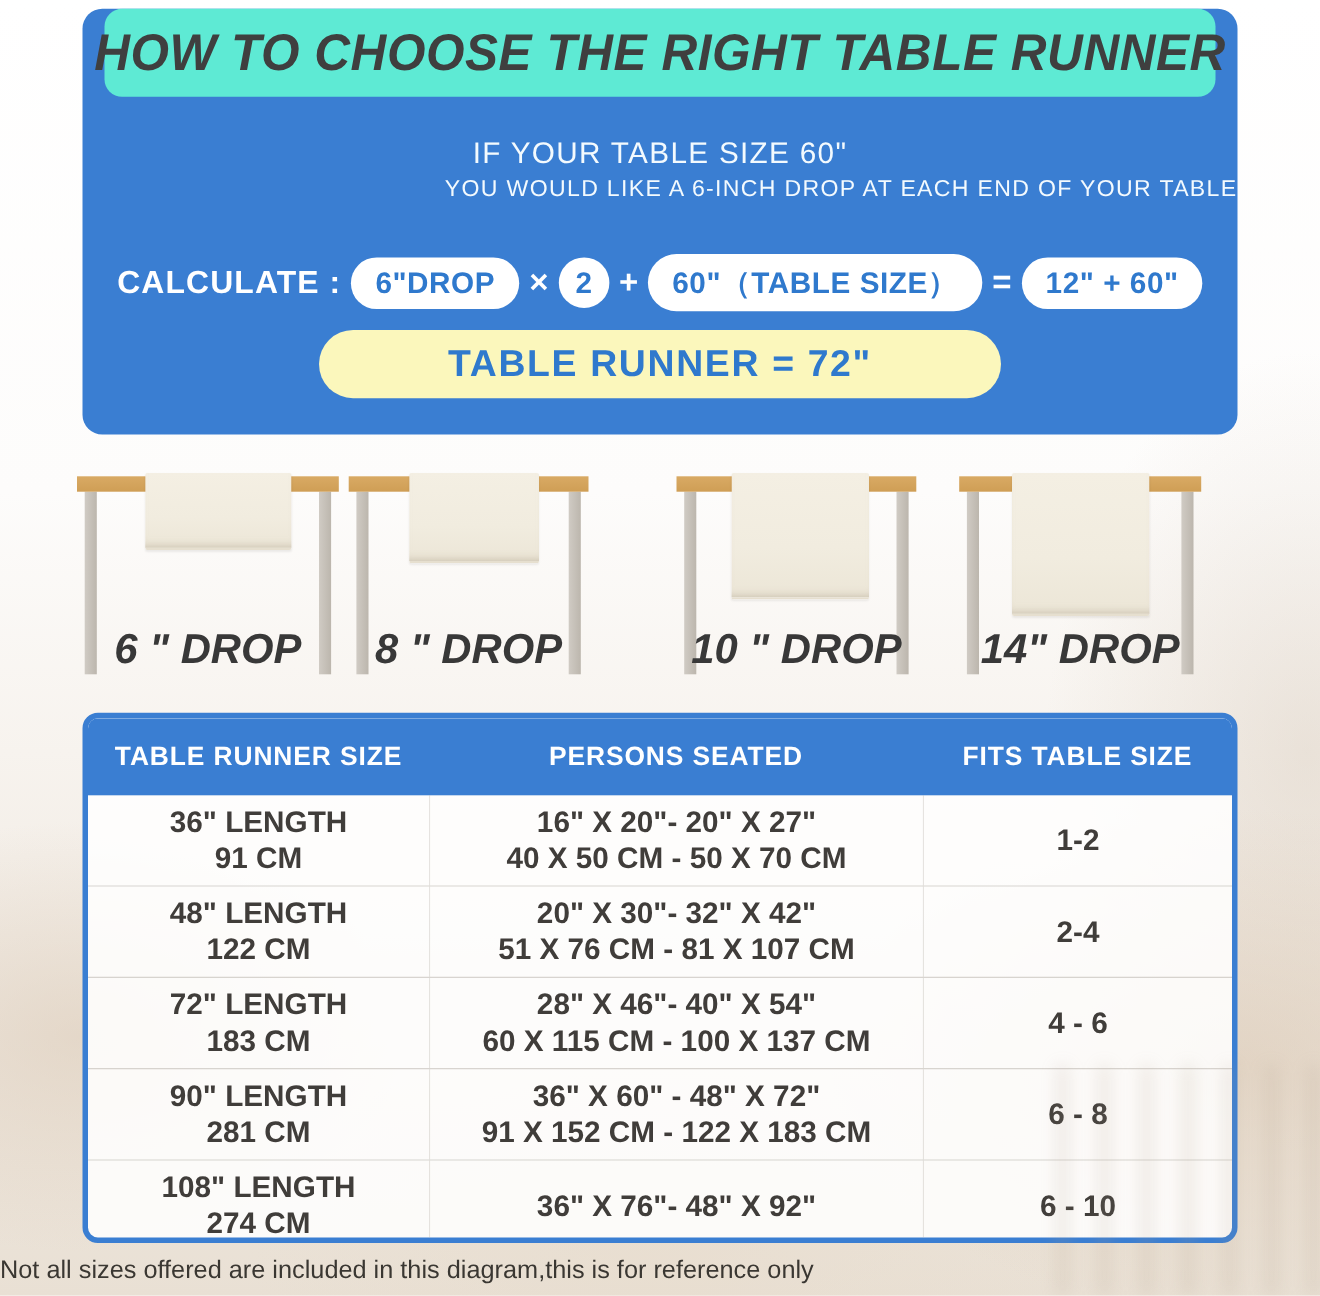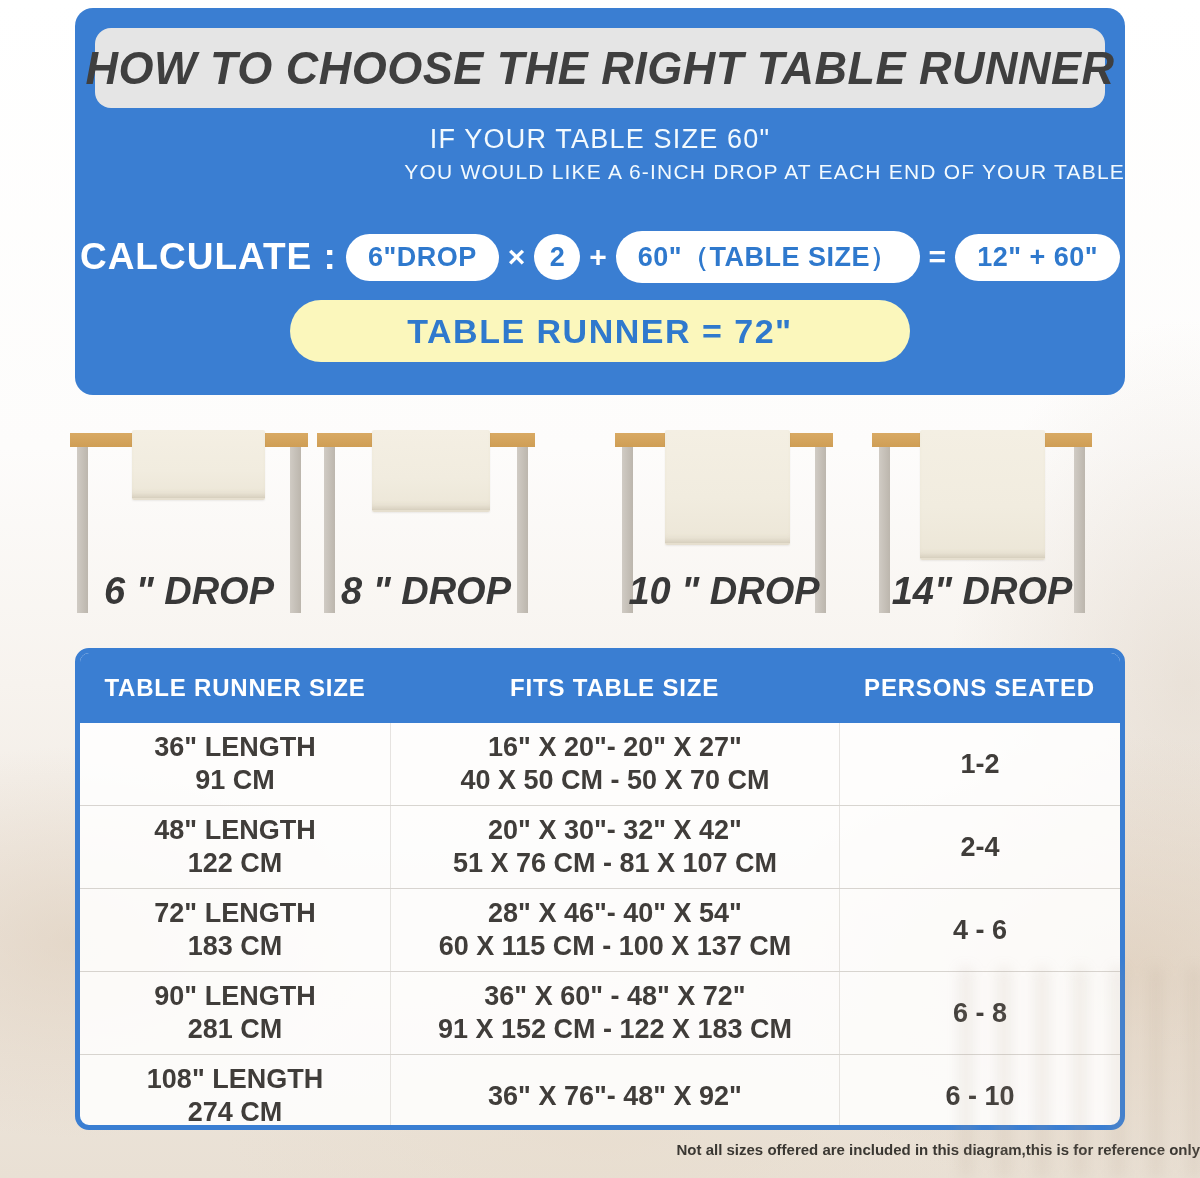--- a/index.html
+++ b/index.html
@@ -14,31 +14,31 @@
       linear-gradient(180deg,#ffffff 0%,#fdfcfb 38%,#f7f3ee 58%,#efe8e0 80%,#e9e0d4 100%);
   }
   .canvas::after{ 
     content:"";position:absolute;right:0;bottom:0;width:240px;height:210px;
     background:repeating-linear-gradient(90deg, rgba(176,158,138,.35) 0 12px, transparent 12px 38px);
     filter:blur(7px);opacity:.5;pointer-events:none;
   }
   
   .top-panel{position:absolute;left:75px;top:8px;width:1050px;height:387px;
     background:var(--blue);border-radius:18px;}
-  .title-box{position:absolute;left:20px;top:20px;width:1010px;height:80px;
-    background:#e5e5e5;border-radius:16px;display:flex;align-items:center;justify-content:center;}
+  .title-box{position:absolute;left:20px;top:0;width:1010px;height:80px;
+    background:#5eead4;border-radius:16px;display:flex;align-items:center;justify-content:center;}
   .title{font-size:45px;font-weight:800;font-style:italic;color:var(--ink);
     letter-spacing:.5px;white-space:nowrap;transform:scaleY(1.04);}
   .subtitle{position:absolute;left:0;width:100%;text-align:center;color:#f3fafe;
     font-weight:400;letter-spacing:1.2px;}
   .s1{top:116px;font-size:27px;}
   .s2{top:152px;font-size:21px;text-align:right;}
   .calc-row{position:absolute;left:0;top:224px;width:100%;height:50px;
     display:flex;align-items:center;justify-content:center;gap:9px;white-space:nowrap;}
-  .calc-label{color:#ffffff;font-weight:800;font-size:37px;letter-spacing:1px;}
+  .calc-label{color:#ffffff;font-weight:800;font-size:29px;letter-spacing:1px;}
   .pill{background:#ffffff;color:var(--pillText);font-weight:800;font-size:27px;
     border-radius:26px;padding:8px 22px;letter-spacing:.5px;}
   .op{color:#ffffff;font-weight:800;font-size:30px;}
   .circle{background:#ffffff;color:var(--pillText);font-weight:800;font-size:27px;
     width:46px;height:46px;border-radius:50%;display:flex;align-items:center;justify-content:center;}
   .result-pill{position:absolute;left:50%;top:292px;transform:translateX(-50%);
     width:620px;height:62px;border-radius:31px;background:var(--yellow);
     display:flex;align-items:center;justify-content:center;
     color:var(--pillText);font-weight:800;font-size:34px;letter-spacing:1.5px;}
   
@@ -63,22 +63,22 @@
     grid-template-columns:310px 449px 281px;}
   .st-hcell{display:flex;align-items:center;justify-content:center;
     color:#ffffff;font-weight:800;font-size:24px;letter-spacing:.8px;text-align:center;}
   .st-row{height:82px;display:grid;grid-template-columns:310px 449px 281px;
     border-top:1px solid rgba(170,164,156,.45);}
   .st-row:first-child{border-top:none;}
   .st-cell{display:flex;flex-direction:column;align-items:center;justify-content:center;
     color:var(--tableInk);font-weight:700;font-size:27px;line-height:33px;white-space:nowrap;}
   .st-cell.mid,.st-cell.last{border-left:1px solid rgba(175,169,160,.30);}
   
-  .note{position:absolute;left:0;top:1141px;width:100%;text-align:right;
-    font-size:15px;font-weight:700;color:#3a3732;}
+  .note{position:absolute;left:0;top:1141px;width:100%;text-align:left;
+    font-size:23px;font-weight:400;color:#3a3732;}
 </style>
 </head>
 <body>
 
 <div class="canvas">
 
   <div class="top-panel">
     <div class="title-box">
       <div class="title">HOW TO CHOOSE THE RIGHT TABLE RUNNER</div>
     </div>
@@ -124,22 +124,22 @@
     <div class="tabletop"></div>
     <div class="leg leg-l"></div>
     <div class="leg leg-r"></div>
     <div class="runner" style="left:48px;width:125px;height:128px;"></div>
     <div class="drop-label">14" DROP</div>
   </div>
 
   <div class="size-table">
     <div class="st-header">
       <div class="st-hcell">TABLE RUNNER SIZE</div>
+      <div class="st-hcell">PERSONS SEATED</div>
       <div class="st-hcell">FITS TABLE SIZE</div>
-      <div class="st-hcell">PERSONS SEATED</div>
     </div>
     <div class="st-body">
   <div class="st-row">
     <div class="st-cell">
       <div>36" LENGTH</div>
       <div>91 CM</div>
     </div>
     <div class="st-cell mid">
       <div>16" X 20"- 20" X 27"</div>
       <div>40 X 50 CM - 50 X 70 CM</div>

